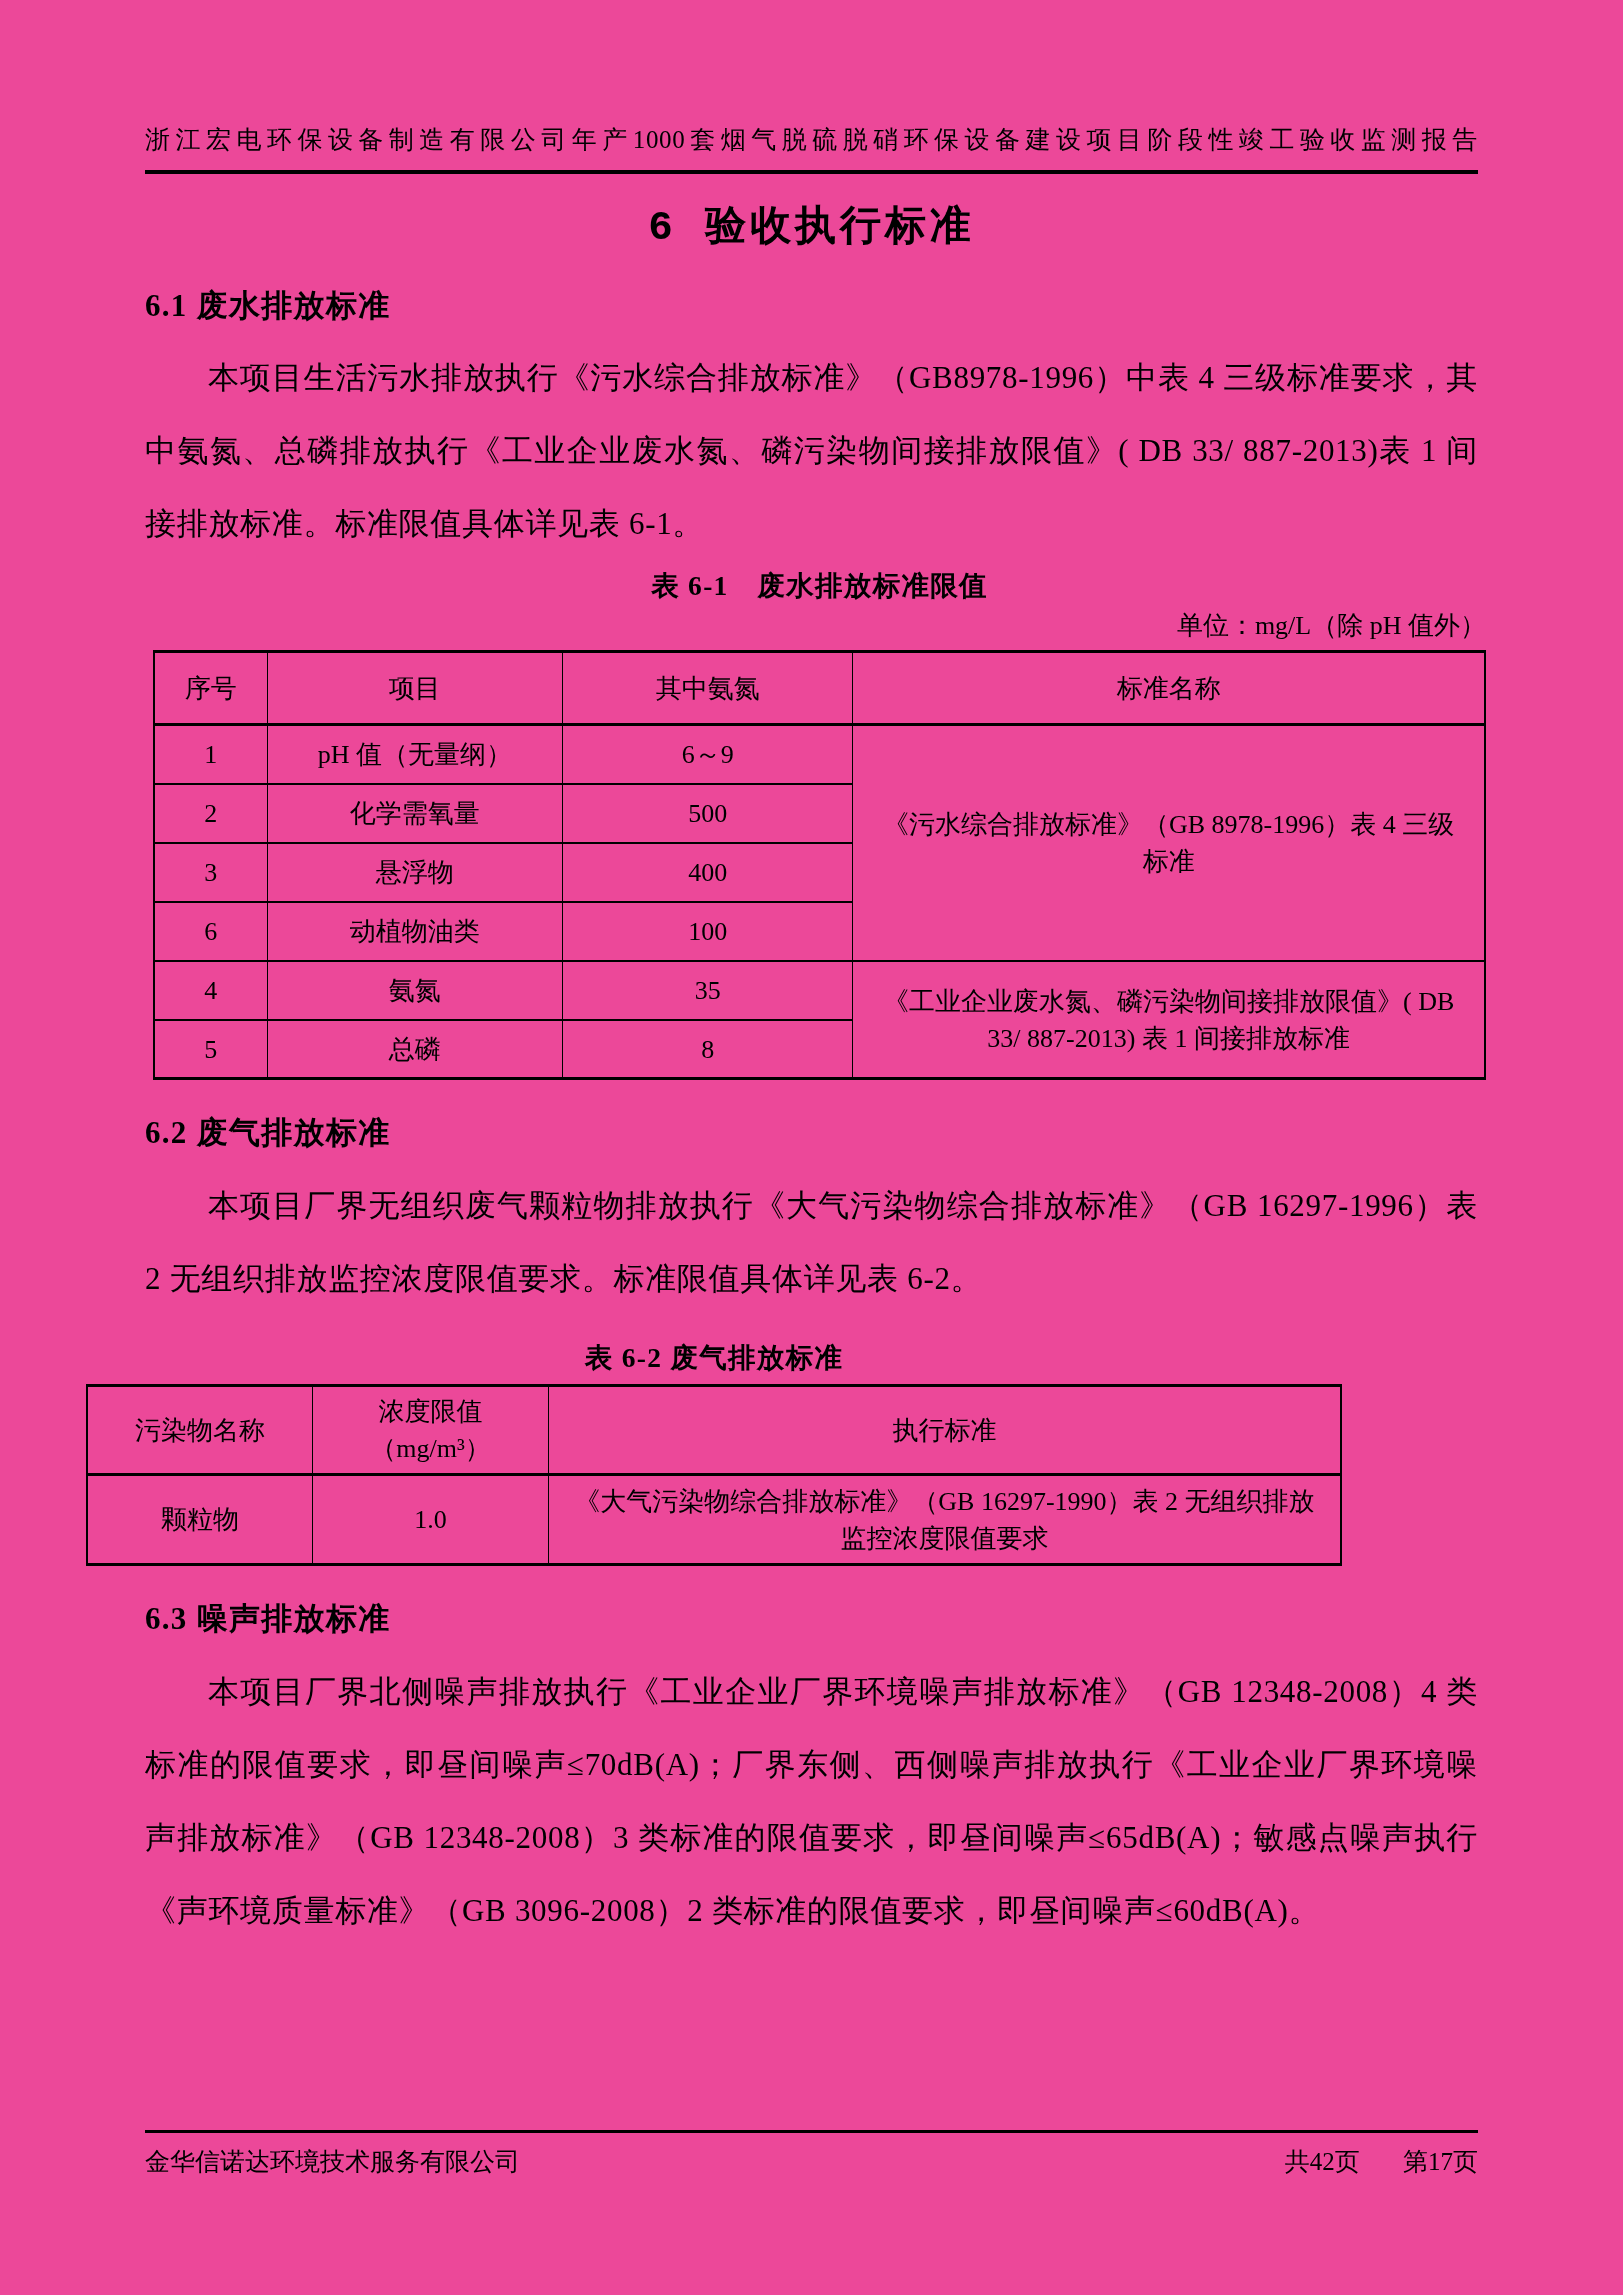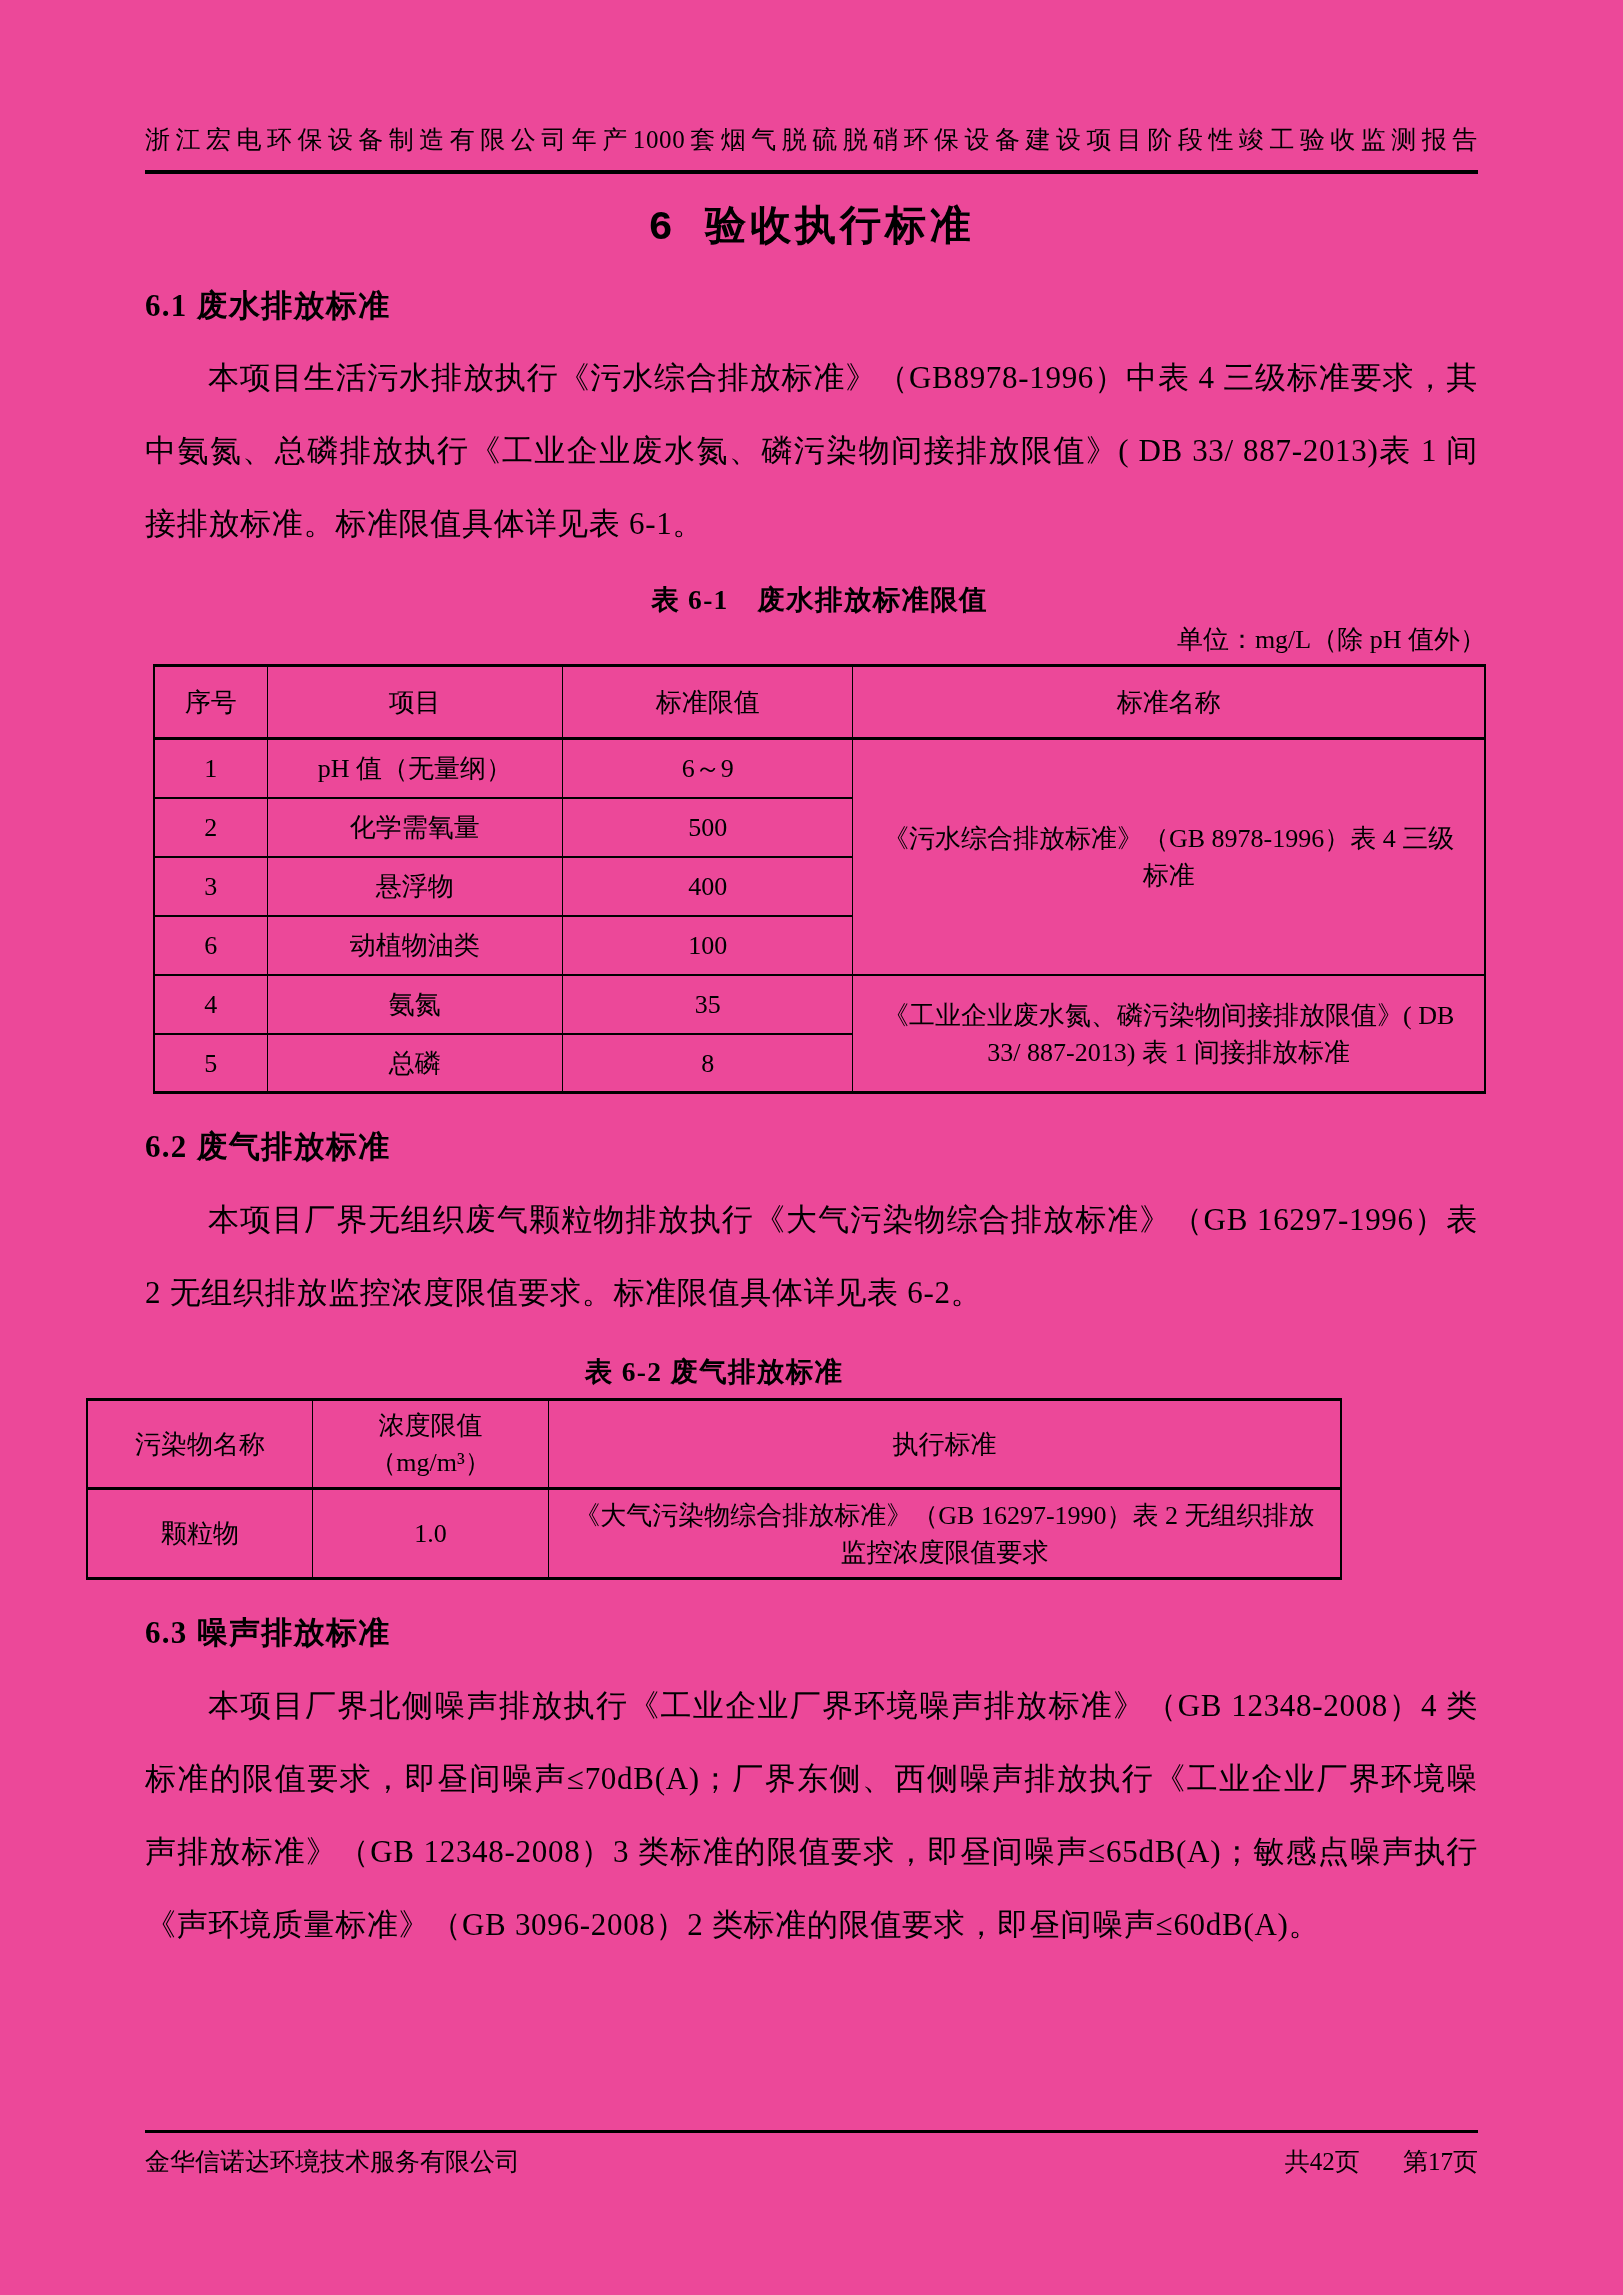--- a/index.html
+++ b/index.html
@@ -49,21 +49,21 @@
     margin: 15.7px 145px 0 145px;
     font-size: 31px;
     line-height: 73px;
     text-align: justify;
     text-indent: 63px;
     letter-spacing: 0.7px;
   }
   .table-block { margin-left: 153px; width: 1333px; }
   .table-block2 { margin-left: 86px; width: 1256px; }
   .tbl-caption {
-    margin-top: 23px;
+    margin-top: 9px;
     font-size: 27.5px;
     font-weight: bold;
     text-align: center;
     line-height: 1.25;
     letter-spacing: 1.3px;
   }
   .tbl-caption2 { margin-top: 26px; }
   .unit-note {
     margin-top: 6.5px;
     font-size: 26px;
@@ -136,21 +136,21 @@
       <colgroup>
         <col style="width:8.5%">
           <col style="width:22.2%">
           <col style="width:21.8%">
           <col style="width:47.5%">
       </colgroup>
       <thead>
         <tr>
           <th>序号</th>
           <th>项目</th>
-          <th>标准限值</th>
+          <th>其中氨氮</th>
           <th>标准名称</th>
         </tr>
       </thead>
       <tbody>
         <tr>
           <td>1</td>
           <td>pH 值（无量纲）</td>
           <td>6～9</td>
           <td class="std-cell" rowspan="4">《污水综合排放标准》（GB 8978-1996）表 4 三级标准</td>
         </tr>

